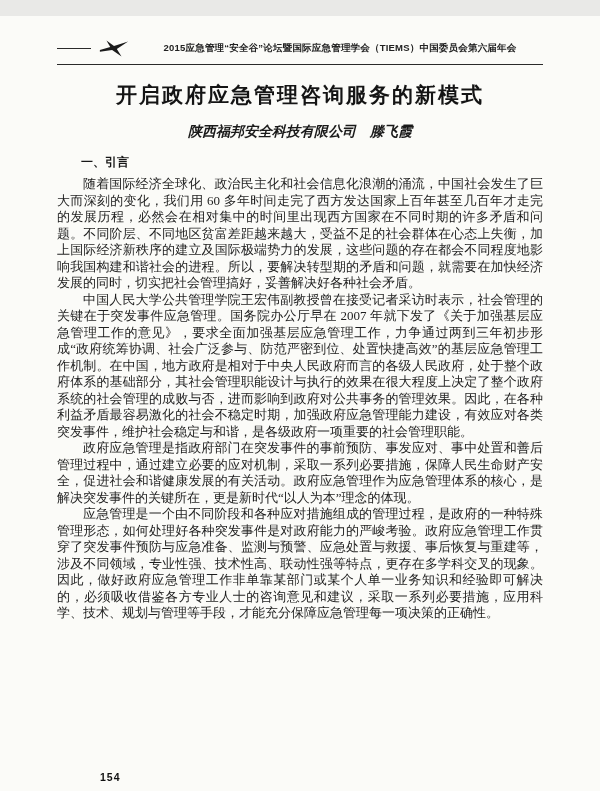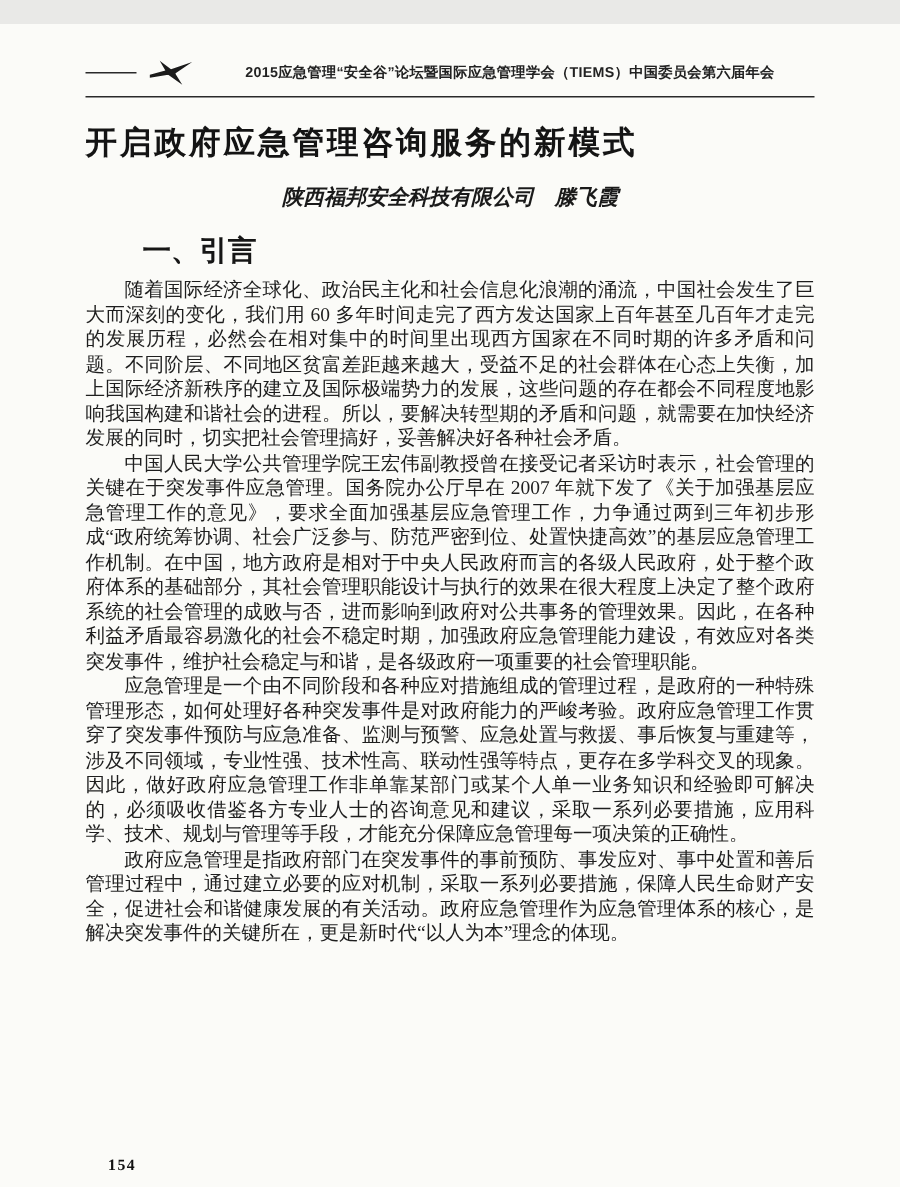--- a/index.html
+++ b/index.html
@@ -17,42 +17,42 @@
   .header-rule{flex:0 0 34px;border-top:1.5px solid #2a2a2a;height:0;}
   .logo{flex:0 0 auto;display:flex;align-items:center;}
   .header-text{
     font-family:"Liberation Sans",sans-serif;
     font-size:9.5px;font-weight:bold;letter-spacing:.2px;
     white-space:nowrap;flex:1;text-align:center;color:#222;
   }
   
   .title{
     font-family:"Liberation Sans",sans-serif;
-    font-size:21px;font-weight:bold;
+    text-align:center;font-size:21px;font-weight:bold;
     letter-spacing:2px;margin:16px 0 14px;color:#141414;
   }
   .author{
     font-family:"Liberation Sans",sans-serif;
     text-align:center;font-size:14px;font-weight:bold;
     margin:0 0 13px;color:#1a1a1a;font-style:italic;
   }
   
   .section-heading{
     font-family:"Liberation Sans",sans-serif;
-    font-size:19px;font-weight:bold;
+    font-size:12px;font-weight:bold;
     margin:9px 0 5px;text-indent:2em;color:#161616;
   }
   p.body{
     font-family:"Liberation Serif","DejaVu Serif",serif;
     font-size:13px;line-height:16.5px;
     text-align:justify;text-indent:2em;margin:0;color:#1e1e1e;
   }
   .page-number{
-    position:absolute;left:72px;bottom:24px;
-    font-family:Liberation Serif, serif;
+    position:absolute;left:100px;bottom:24px;
+    font-family:Liberation Sans, sans-serif;
     font-size:10.5px;font-weight:bold;letter-spacing:1px;color:#111;
   }
 </style>
 </head>
 <body>
 
 <div class="page">
 
   <div class="header">
     <span class="header-rule"></span>
@@ -66,18 +66,18 @@
   </div>
 
   <h1 class="title">开启政府应急管理咨询服务的新模式</h1>
 
   <div class="author">陕西福邦安全科技有限公司　滕飞霞</div>
 
   <div class="section-heading">一、引言</div>
   <p class="body">随着国际经济全球化、政治民主化和社会信息化浪潮的涌流，中国社会发生了巨大而深刻的变化，我们用 60 多年时间走完了西方发达国家上百年甚至几百年才走完的发展历程，必然会在相对集中的时间里出现西方国家在不同时期的许多矛盾和问题。不同阶层、不同地区贫富差距越来越大，受益不足的社会群体在心态上失衡，加上国际经济新秩序的建立及国际极端势力的发展，这些问题的存在都会不同程度地影响我国构建和谐社会的进程。所以，要解决转型期的矛盾和问题，就需要在加快经济发展的同时，切实把社会管理搞好，妥善解决好各种社会矛盾。</p>
   <p class="body">中国人民大学公共管理学院王宏伟副教授曾在接受记者采访时表示，社会管理的关键在于突发事件应急管理。国务院办公厅早在 2007 年就下发了《关于加强基层应急管理工作的意见》，要求全面加强基层应急管理工作，力争通过两到三年初步形成“政府统筹协调、社会广泛参与、防范严密到位、处置快捷高效”的基层应急管理工作机制。在中国，地方政府是相对于中央人民政府而言的各级人民政府，处于整个政府体系的基础部分，其社会管理职能设计与执行的效果在很大程度上决定了整个政府系统的社会管理的成败与否，进而影响到政府对公共事务的管理效果。因此，在各种利益矛盾最容易激化的社会不稳定时期，加强政府应急管理能力建设，有效应对各类突发事件，维护社会稳定与和谐，是各级政府一项重要的社会管理职能。</p>
 
+  <p class="body">政府应急管理是指政府部门在突发事件的事前预防、事发应对、事中处置和善后管理过程中，通过建立必要的应对机制，采取一系列必要措施，保障人民生命财产安全，促进社会和谐健康发展的有关活动。政府应急管理作为应急管理体系的核心，是解决突发事件的关键所在，更是新时代“以人为本”理念的体现。</p>
   <p class="body">应急管理是一个由不同阶段和各种应对措施组成的管理过程，是政府的一种特殊管理形态，如何处理好各种突发事件是对政府能力的严峻考验。政府应急管理工作贯穿了突发事件预防与应急准备、监测与预警、应急处置与救援、事后恢复与重建等，涉及不同领域，专业性强、技术性高、联动性强等特点，更存在多学科交叉的现象。因此，做好政府应急管理工作非单靠某部门或某个人单一业务知识和经验即可解决的，必须吸收借鉴各方专业人士的咨询意见和建议，采取一系列必要措施，应用科学、技术、规划与管理等手段，才能充分保障应急管理每一项决策的正确性。</p>
-  <p class="body">政府应急管理是指政府部门在突发事件的事前预防、事发应对、事中处置和善后管理过程中，通过建立必要的应对机制，采取一系列必要措施，保障人民生命财产安全，促进社会和谐健康发展的有关活动。政府应急管理作为应急管理体系的核心，是解决突发事件的关键所在，更是新时代“以人为本”理念的体现。</p>
 
   <div class="page-number">154</div>
 
 </div>
 
 </body></html>

